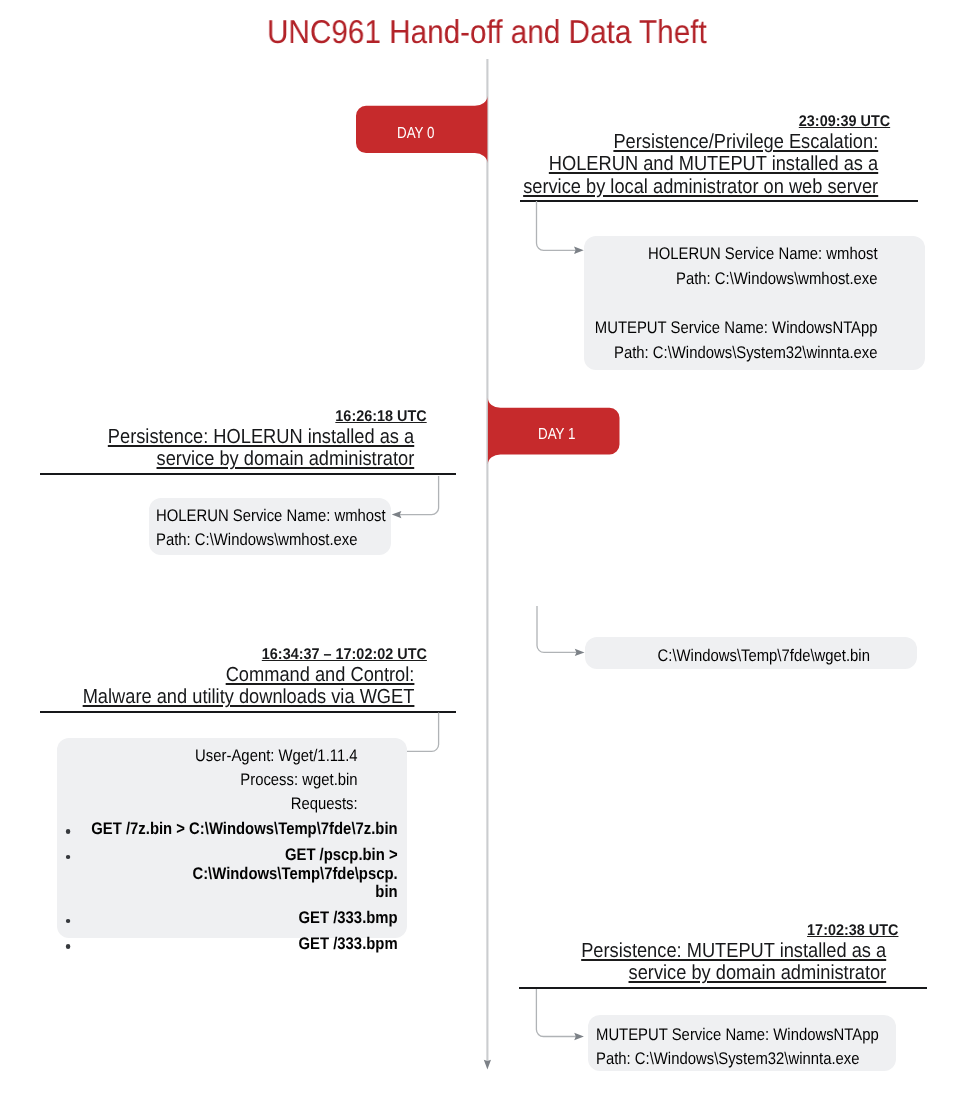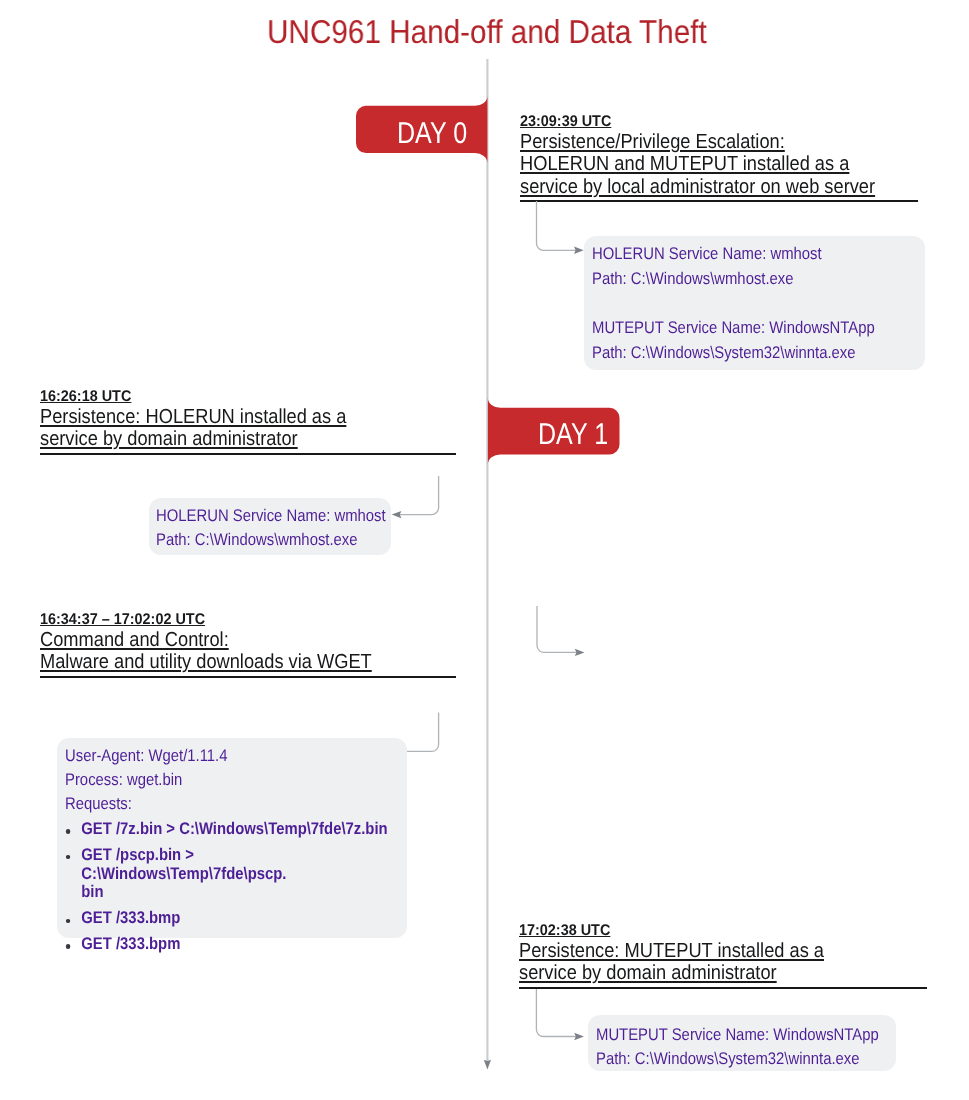--- a/index.html
+++ b/index.html
@@ -1,51 +1,51 @@
 <!DOCTYPE html>
 <html><head>
 <meta charset="utf-8">
 <title>UNC961 Hand-off and Data Theft</title>
 <style>
   html,body{margin:0;padding:0;background:#ffffff;}
   body{width:969px;height:1100px;overflow:hidden;
        font-family:"Liberation Sans",sans-serif;color:#1b1b1b;
        text-rendering:geometricPrecision;
        -webkit-font-smoothing:antialiased;-moz-osx-font-smoothing:grayscale;}
-  #stage{position:relative;width:969px;height:888px;background:#fff;}
+  #stage{position:relative;width:969px;height:888px;background:#fff;text-align:right;}
   .abs{position:absolute;}
 
   #title{left:267px;top:13px;
          font-size:33px;color:#b22228;letter-spacing:0px;white-space:nowrap;
          transform:scaleX(0.90);transform-origin:left top;will-change:transform;}
 
   
   #timeline-svg{left:0;top:0;}
 
   
   .evt{position:absolute;text-decoration:underline;}
   .evt-time{font-size:15.5px;font-weight:bold;color:#17181a;letter-spacing:0px;
             line-height:19px;white-space:nowrap;opacity:0.99;
             transform:scaleX(0.93);transform-origin:left top;}
   .evt-desc{font-size:20.3px;color:#17181a;line-height:22.1px;white-space:pre-line;
             transform:scaleX(0.90);transform-origin:left top;}
   .rule{height:2.5px;background:#17181a;margin-top:2.3px;}
 
   
   .note{position:absolute;background:#eff0f2;border-radius:12px;
-        color:#4c1d95;font-size:16.9px;}
+        color:#000000;font-size:16.9px;}
   .note-line{line-height:24.4px;white-space:nowrap;opacity:0.99;
              transform:scaleX(0.88);transform-origin:left top;}
   .note-gap{height:25px;}
   .note ul{margin:3px 0 0 0;padding:0;list-style:none;width:378px;font-weight:bold;}
   .note li{line-height:18.9px;position:relative;padding-left:18.5px;white-space:pre-line;margin-bottom:6.9px;opacity:0.99;
            transform:scaleX(0.88);transform-origin:left top;}
   .note li .bul{position:absolute;left:0.6px;top:9.3px;width:5px;height:4.4px;border-radius:50%;background:#34373b;font-size:0;line-height:0;}
 
-  .badge-label{position:absolute;font-size:30px;color:#ffffff;letter-spacing:0px;
+  .badge-label{position:absolute;font-size:16px;color:#ffffff;letter-spacing:0px;
                white-space:nowrap;line-height:22.5px;}
   .badge-label span{display:inline-block;transform:scaleX(0.835);transform-origin:left top;}
 </style>
 </head>
 <body>
 
 <div id="stage">
   <div class="abs" id="title">UNC961 Hand-off and Data Theft</div>
 
   <svg class="abs" id="timeline-svg" width="969" height="1100">
@@ -77,43 +77,48 @@
   <div class="note" style="left:584px;top:236px;width:341px;height:134px">
     <div style="padding:6.3px 9px 0 7.5px">
       <div class="note-line">HOLERUN Service Name: wmhost</div>
       <div class="note-line">Path: C:\Windows\wmhost.exe</div>
       <div class="note-gap"></div>
       <div class="note-line">MUTEPUT Service Name: WindowsNTApp</div>
       <div class="note-line">Path: C:\Windows\System32\winnta.exe</div>
     </div>
   </div>
 
-  <div class="evt" style="left:40.2px;top:387px;width:415.8px">
+  <div class="evt" style="left:40.2px;top:407px;width:415.8px">
     <div class="evt-time">16:26:18 UTC</div>
     <div class="evt-desc" style="margin-top:0.4px">Persistence: HOLERUN installed as a
 service by domain administrator</div>
     <div class="rule"></div>
   </div>
   <svg class="abs" style="left:380px;top:470px" width="90" height="90">
     <path d="M 58.6 6.0 L 58.6 37.6 a 7 7 0 0 1 -7 7 L 19.4 44.6" fill="none" stroke="#b0b3b6" stroke-width="1.3"></path>
     <path d="M 11.7 44.6 L 21.4 40.9 L 19.8 44.6 L 21.4 48.3 Z" fill="#7c8187"></path>
   </svg>
   <div class="note" style="left:148.6px;top:498px;width:242.8px;height:56.5px">
     <div style="padding:5.9px 9px 0 7.5px">
       <div class="note-line">HOLERUN Service Name: wmhost</div>
       <div class="note-line">Path: C:\Windows\wmhost.exe</div>
     </div>
   </div>
 
   <svg class="abs" style="left:520px;top:600px" width="90" height="80">
     <path d="M 17.0 6.0 L 17.0 45.4 a 7 7 0 0 0 7 7 L 56.8 52.4" fill="none" stroke="#b0b3b6" stroke-width="1.3"></path>
     <path d="M 64.5 52.4 L 54.8 48.7 L 56.4 52.4 L 54.8 56.1 Z" fill="#7c8187"></path>
   </svg>
+  <div class="note" style="left:585px;top:637px;width:332px;height:31.5px">
+    <div style="padding:6.6px 9px 0 7.2px">
+      <div class="note-line">C:\Windows\Temp\7fde\wget.bin</div>
+    </div>
+  </div>
 
-  <div class="evt" style="left:40px;top:610px;width:416px">
+  <div class="evt" style="left:40px;top:645px;width:416px">
     <div class="evt-time">16:34:37 – 17:02:02 UTC</div>
     <div class="evt-desc" style="margin-top:0.4px">Command and Control:
 Malware and utility downloads via WGET</div>
     <div class="rule"></div>
   </div>
   <svg class="abs" style="left:380px;top:707px" width="90" height="90">
     <path d="M 58.6 5.5 L 58.6 37.4 a 7 7 0 0 1 -7 7 L 19.4 44.4" fill="none" stroke="#b0b3b6" stroke-width="1.3"></path>
     <path d="M 11.7 44.4 L 21.4 40.7 L 19.8 44.4 L 21.4 48.1 Z" fill="#7c8187"></path>
   </svg>
   <div class="note" style="left:57px;top:737.6px;width:350px;height:200px">

